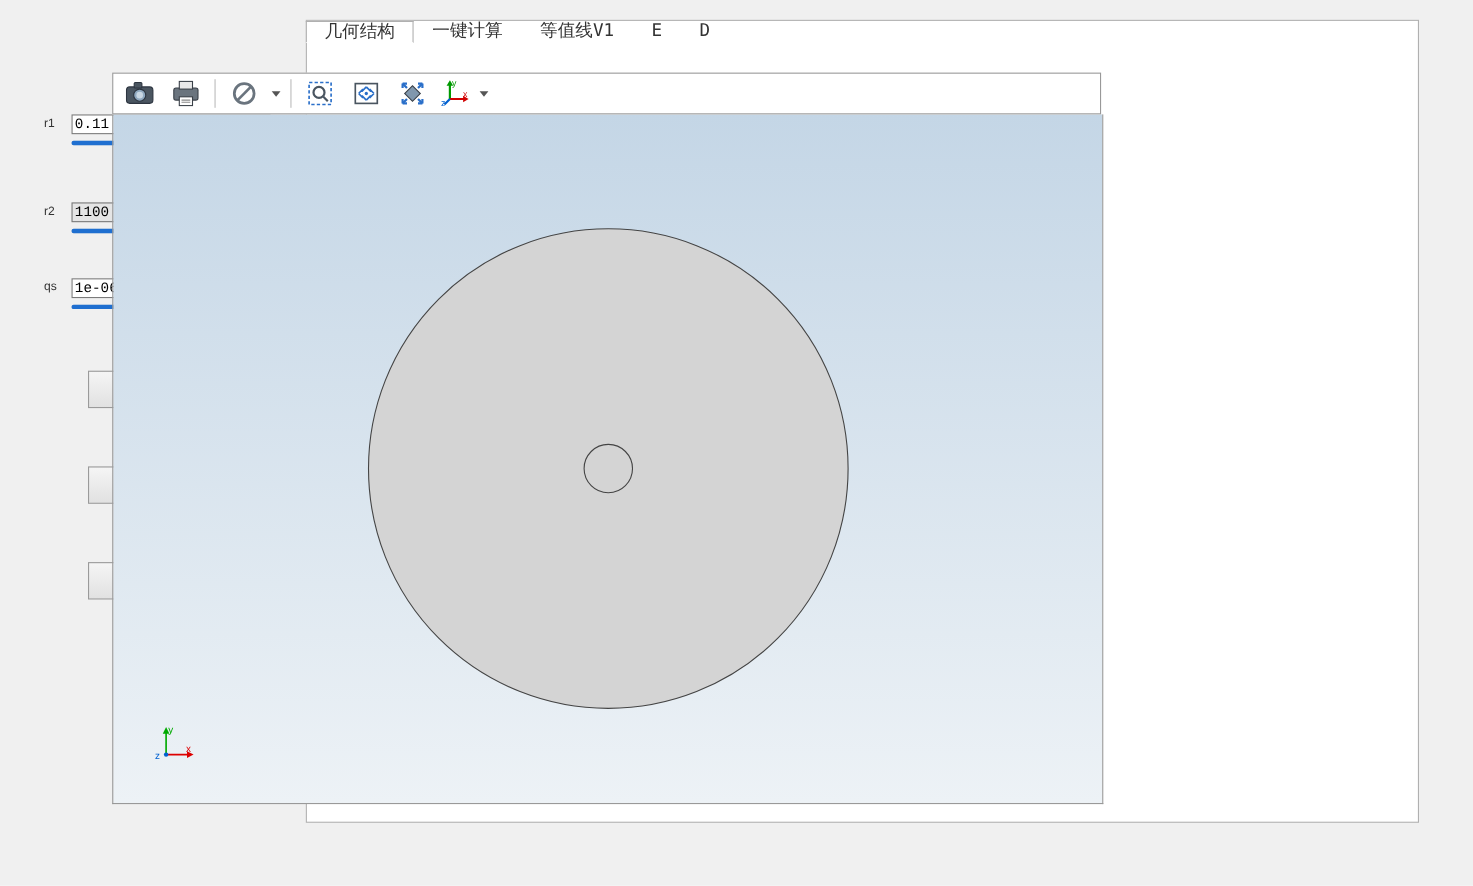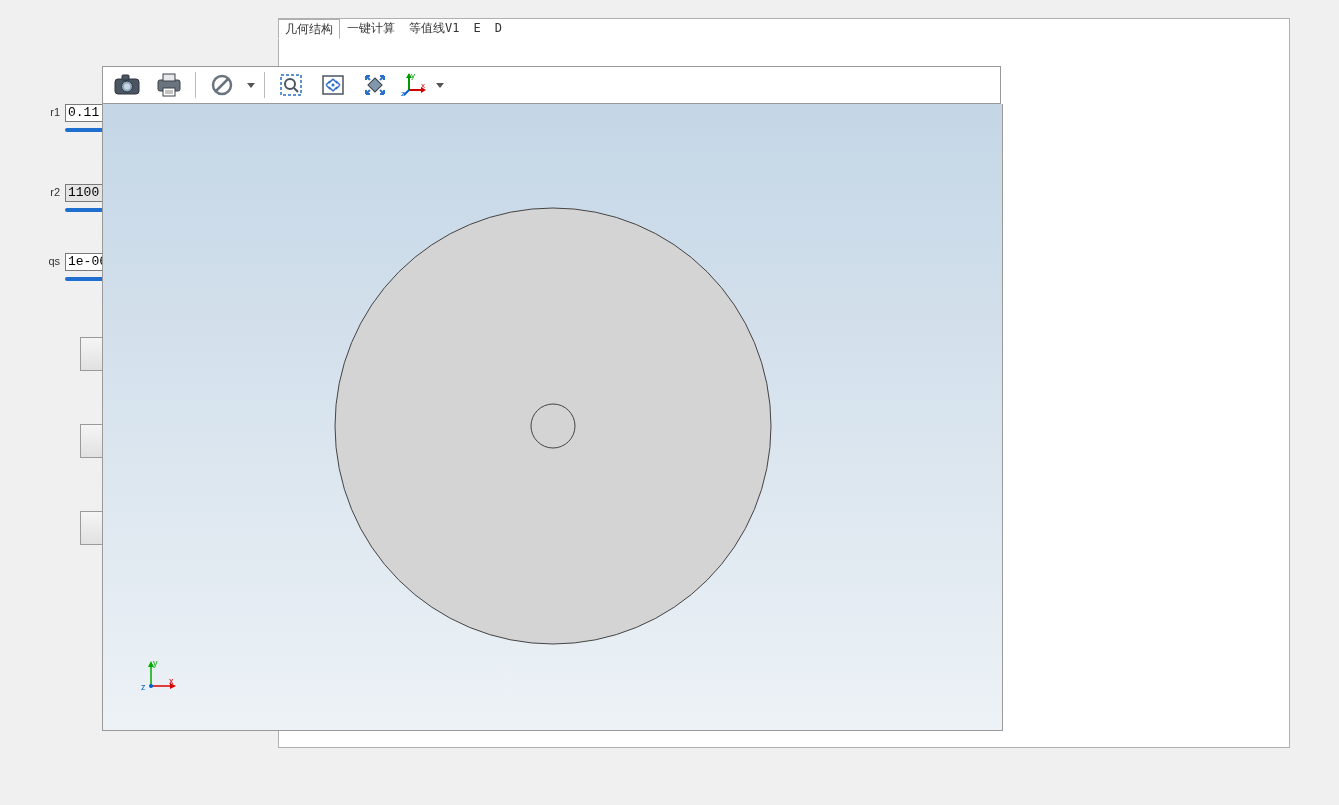--- a/index.html
+++ b/index.html
@@ -28,21 +28,20 @@
   .param-row {
     position: absolute;
     left: 40px;
     width: 210px;
   }
   .param-label {
     position: absolute;
     left: 0;
     top: 2px;
     width: 20px;
-    text-align: right;
     font-size: 11px;
     color: #333;
   }
   .param-input {
     position: absolute;
     left: 25px;
     top: 0;
     width: 175px;
     height: 16px;
     border: 1px solid #7a7a7a;
@@ -110,22 +109,22 @@
   .tabbar {
     position: absolute;
     left: 278px;
     top: 18px;
     height: 20px;
     display: flex;
     z-index: 2;
   }
   .tab {
     height: 18px;
-    padding: 0 6px;
-    font-size: 12px;
+    padding: 0 16px;
+    font-size: 16px;
     line-height: 18px;
     color: #333;
     border: 1px solid transparent;
     cursor: pointer;
     font-family: "SimSun", monospace;
     position: relative;
   }
   .tab.active {
     background: #fff;
     border: 1px solid #b0b0b0;

